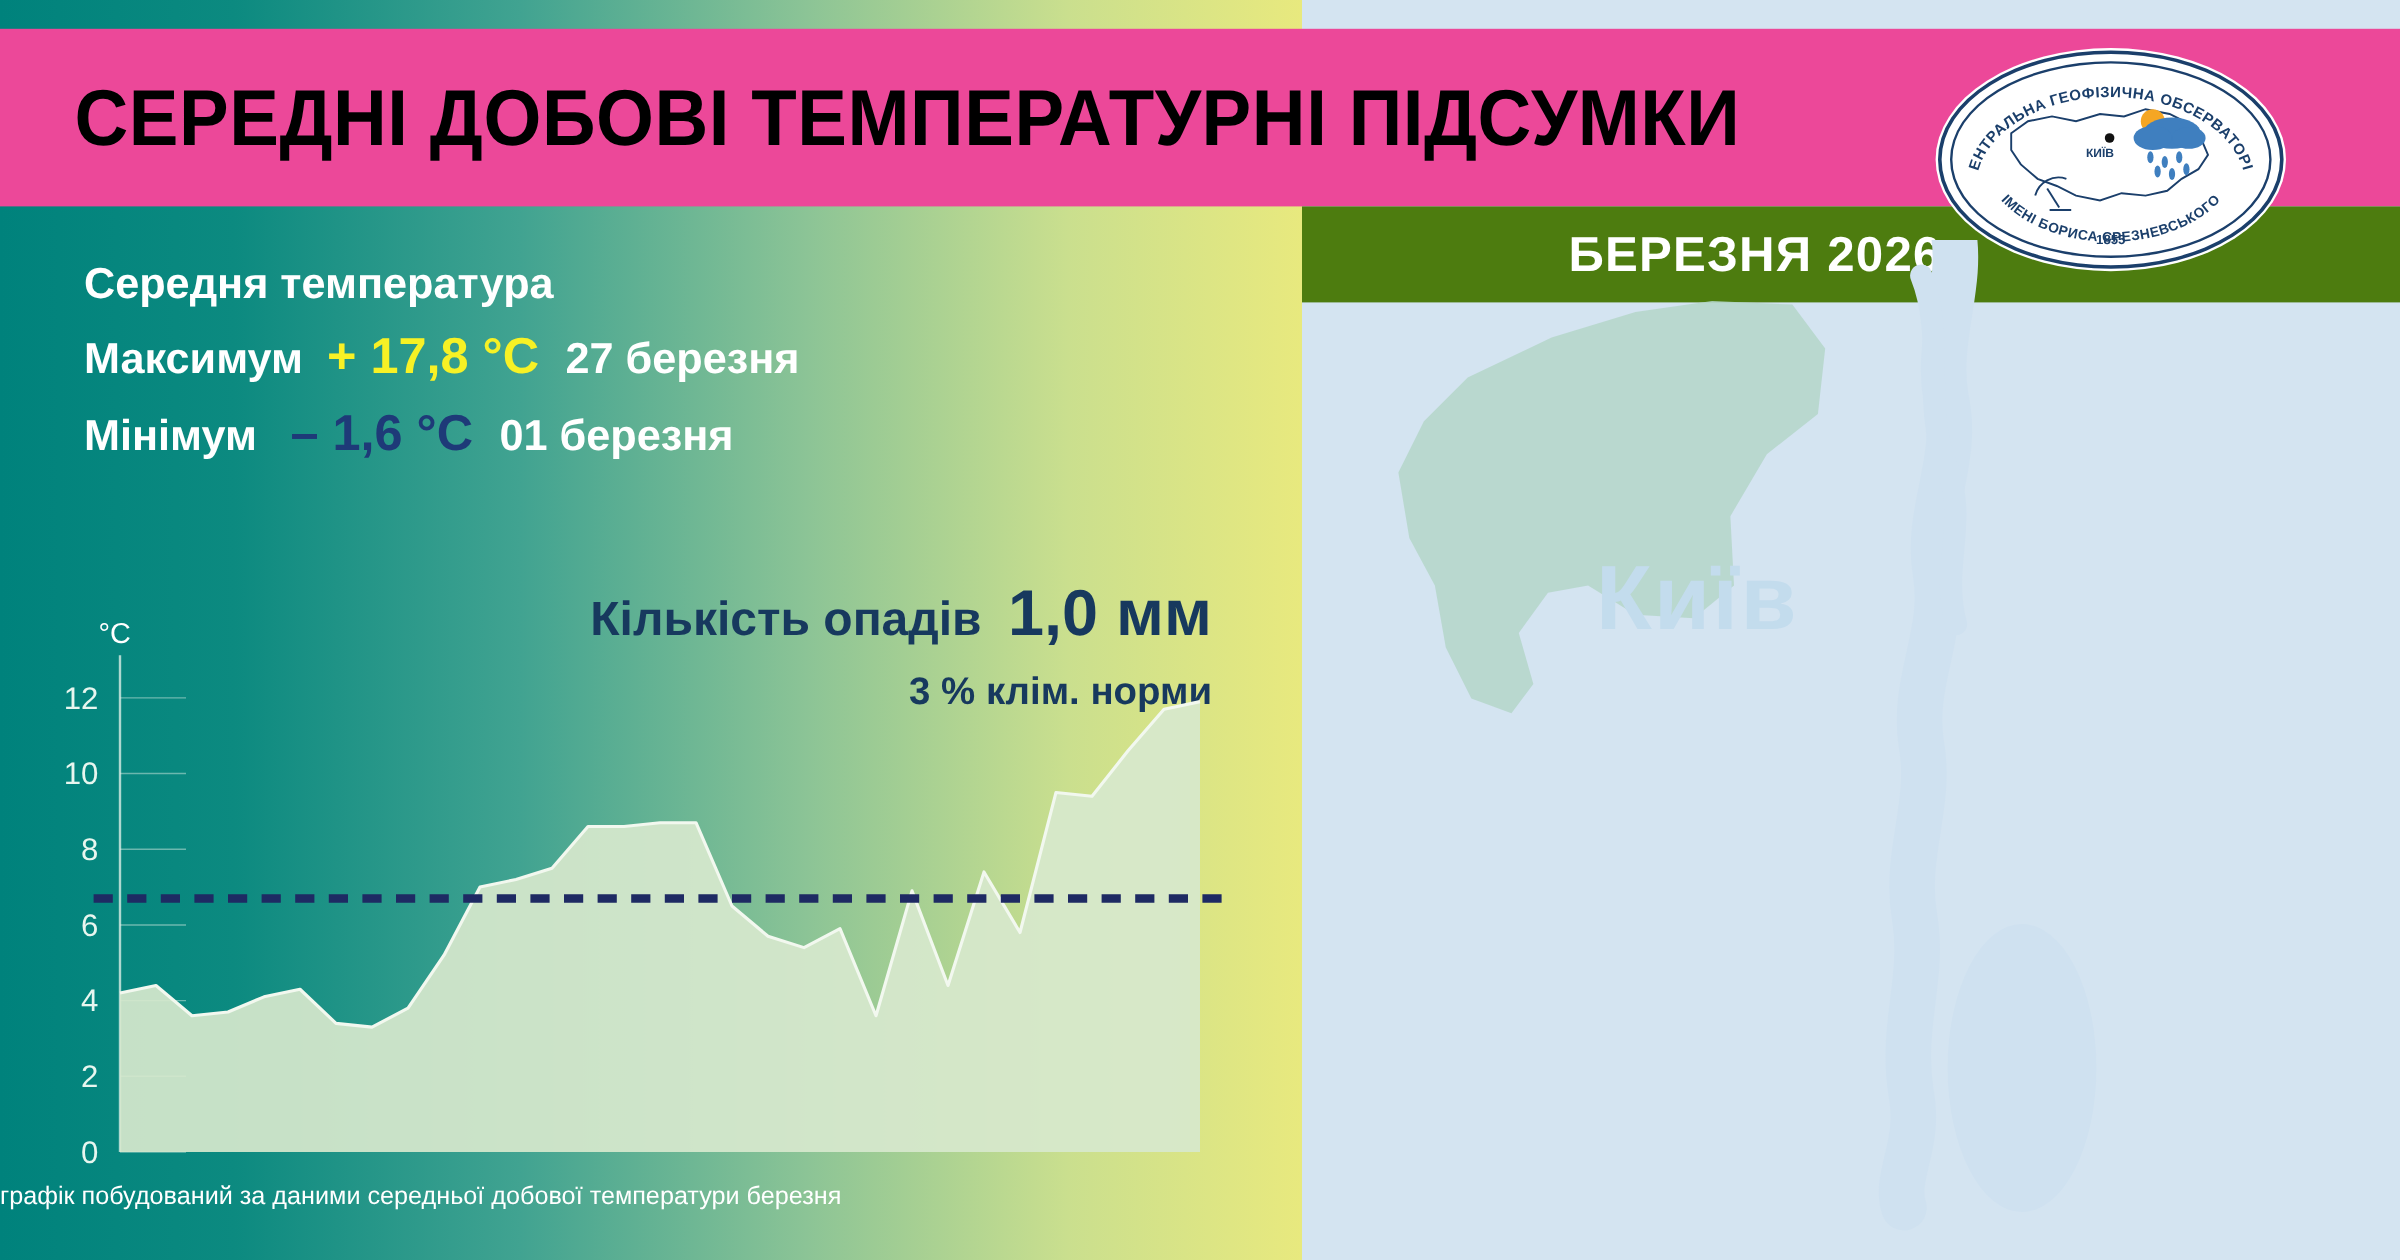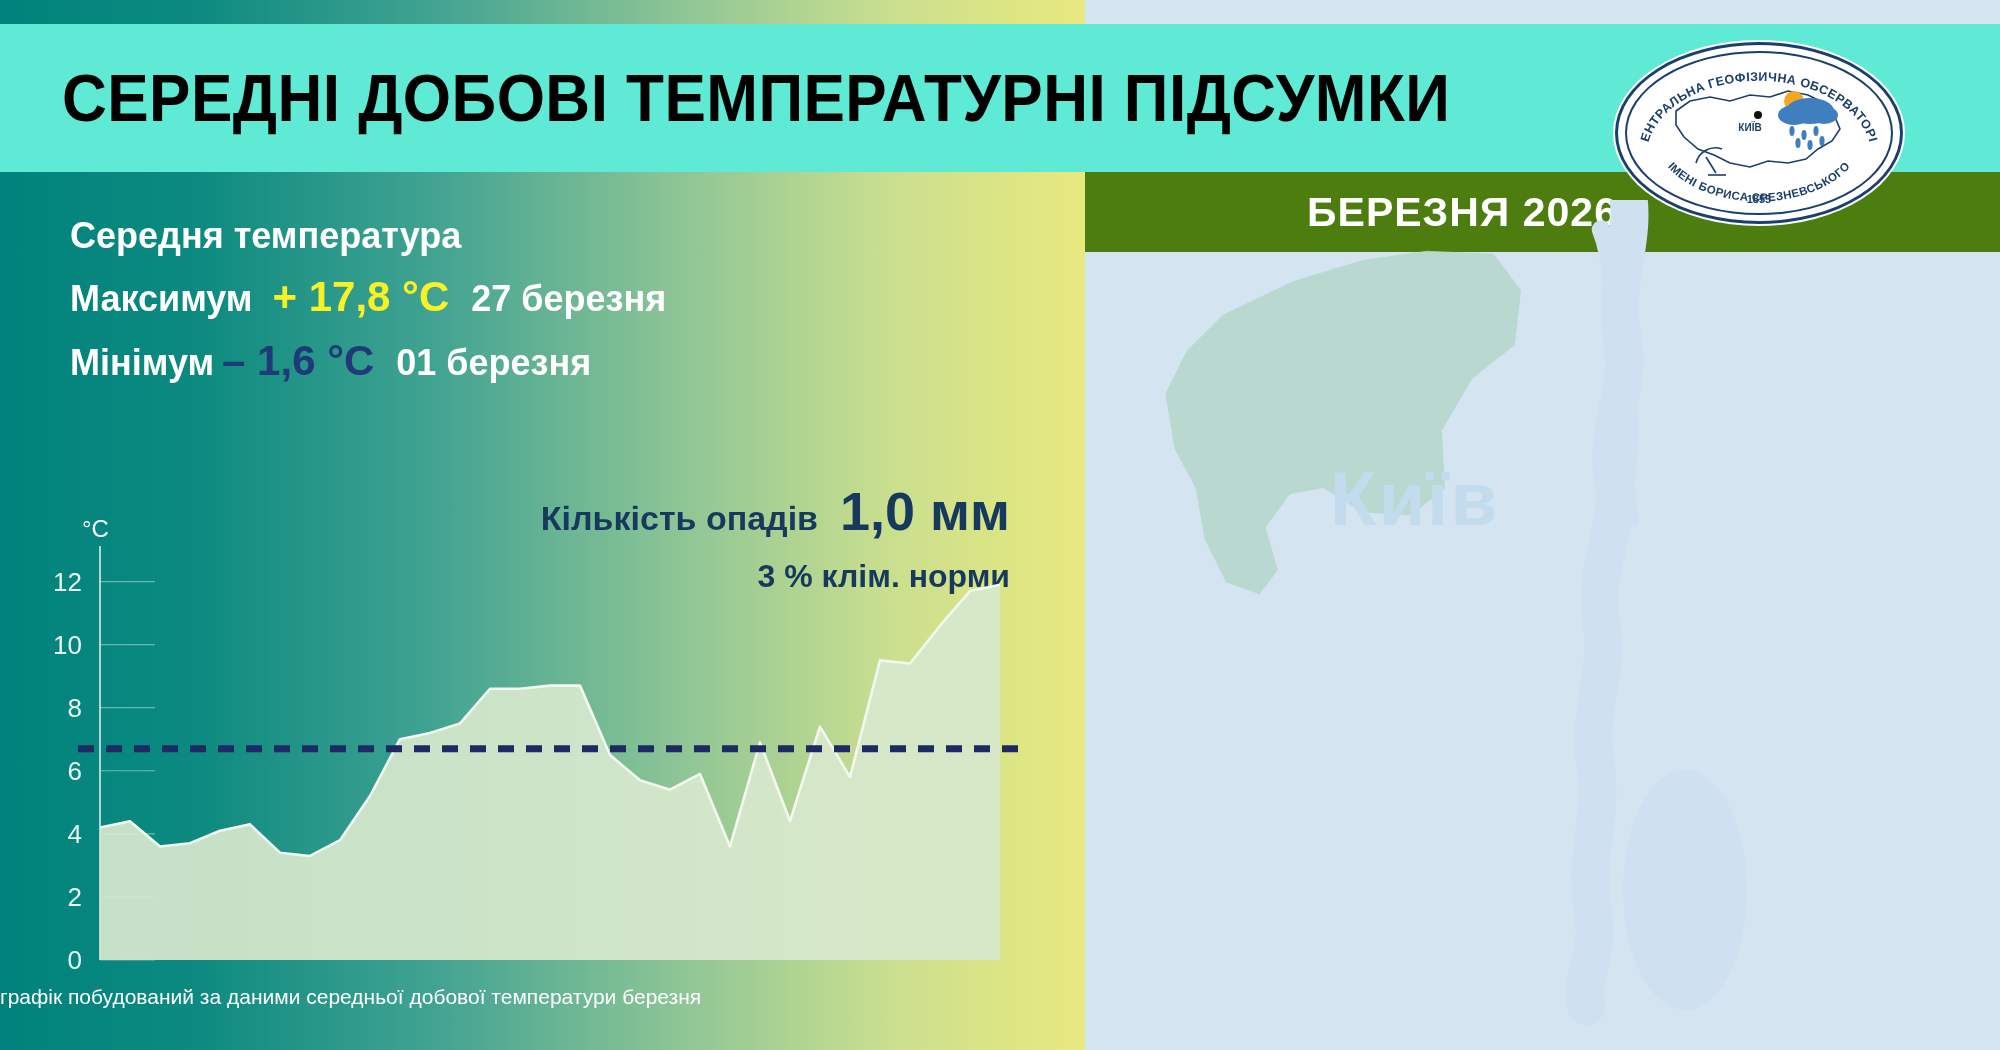--- a/index.html
+++ b/index.html
@@ -15,21 +15,21 @@
     background:linear-gradient(to right,#00827c 0%,#0c8a80 18%,#41a391 40%,#8cc496 62%,#cadf8e 82%,#e8e97e 100%);
   }
   .right-panel{
     position:absolute;left:1085px;top:0;width:915px;height:1050px;
     background:#d4e4f1;
   }
 
   
   .title-band{
     position:absolute;left:0;top:24px;width:2000px;height:148px;
-    background:#5eead4;
+    background:#ec4899;
     display:flex;align-items:center;
   }
   .title-text{
     margin-left:62px;
     font-size:66px;font-weight:bold;letter-spacing:.5px;
     color:#000;white-space:nowrap;
     font-family:"Liberation Sans", sans-serif;
     transform:scaleX(.94);transform-origin:left center;
   }
 
@@ -47,30 +47,30 @@
   
   .stats{position:absolute;left:0;top:215px;width:1085px;}
   .stat-row{
     display:flex;align-items:baseline;
     margin-left:70px;margin-bottom:16px;white-space:nowrap;
   }
   .lbl{font-size:36px;font-weight:bold;color:#ffffff;}
   .val{font-weight:bold;}
   .val-avg{font-size:48px;color:#ef7b22;margin-left:26px;}
   .val-max{font-size:42px;color:#f7f125;margin-left:20px;}
-  .val-min{font-size:42px;color:#1e3a78;margin-left:8px;}
+  .val-min{font-size:42px;color:#1e3a78;margin-left:28px;}
   .date-txt{font-size:36px;font-weight:bold;color:#ffffff;margin-left:22px;}
 
   
   .precip{
     position:absolute;left:0;top:445px;width:1010px;text-align:right;
     color:#17395e;
   }
   .precip-line1{display:flex;align-items:baseline;justify-content:flex-end;}
-  .precip-lbl{font-size:34px;font-weight:bold;margin-left:43px;}
+  .precip-lbl{font-size:40px;font-weight:bold;margin-left:43px;}
   .precip-val{font-size:54px;font-weight:bold;margin-left:22px;margin-top:35px;}
   .precip-line2{font-size:32px;font-weight:bold;margin-top:16px;}
 
   
   .chart-wrap{position:absolute;left:0;top:520px;width:1085px;height:460px;}
   .chart-unit{
     position:absolute;left:82px;top:-5px;font-size:24px;color:#ffffff;font-weight:normal;
   }
   .chart-svg{position:absolute;left:0;top:0;}
   .chart-caption{

